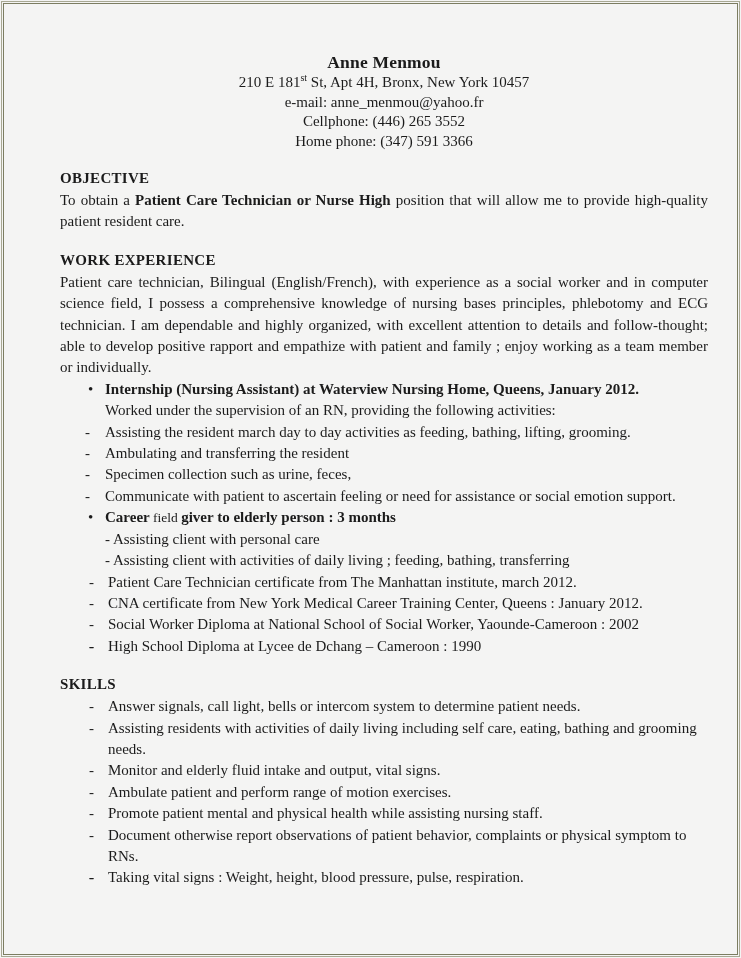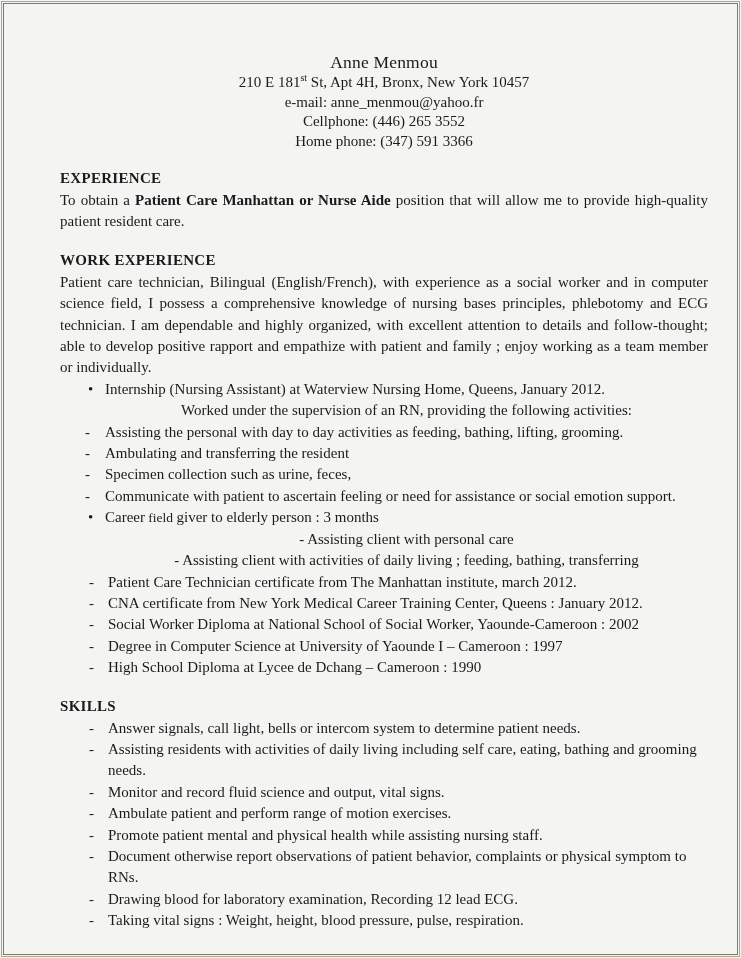--- a/index.html
+++ b/index.html
@@ -47,21 +47,21 @@
     width: 648px;
   }
 
   
   .hdr {
     text-align: center;
     padding-top: 52px;
   }
   .hdr-name {
     font-size: 17.5px;
-    font-weight: normal;
+    font-weight: bold;
     letter-spacing: .2px;
     line-height: 21px;
   }
   .hdr-line {
     font-size: 15px;
     line-height: 19.5px;
   }
   .sup {
     font-size: 10px;
     vertical-align: super;
@@ -96,24 +96,23 @@
   .bullet-row .mark {
     position: absolute;
     left: 28px;
     top: 0;
   }
   .bullet-row .mark.dash { left: 25px; }
   .sub-line {
     padding-left: 45px;
     font-size: 15px;
     line-height: 21.4px;
-    text-align: center;
   }
   .sub-line.indent2 { padding-left: 45px; }
-  .bold { font-weight: normal; }
+  .bold { font-weight: bold; }
   .reg { font-weight: normal; font-size: 13.5px; }
 
   
   .dlist { margin: 0; padding: 0; list-style: none; }
   .dash-row {
     position: relative;
     padding-left: 48px;
     font-size: 15px;
     line-height: 21.4px;
   }
@@ -133,37 +132,37 @@
   <div class="content">
 
     <div class="hdr">
       <div class="hdr-name">Anne Menmou</div>
       <div class="hdr-line"><span>210 E 181</span><span class="sup">st</span><span> St, Apt 4H, Bronx, New York  10457</span></div>
       <div class="hdr-line">e-mail: anne_menmou@yahoo.fr</div>
       <div class="hdr-line">Cellphone: (446) 265 3552</div>
       <div class="hdr-line">Home phone: (347) 591 3366</div>
     </div>
 
-    <div class="sec-head">EXPERIENCE</div>
-    <p class="para"><span>To obtain a </span><b>Patient Care Manhattan or Nurse Aide</b><span> position  that will allow me to provide high-quality patient resident care.</span></p>
+    <div class="sec-head">OBJECTIVE</div>
+    <p class="para"><span>To obtain a </span><b>Patient Care Technician or Nurse High</b><span> position  that will allow me to provide high-quality patient resident care.</span></p>
 
     <div class="sec-head">WORK EXPERIENCE</div>
     <p class="para">Patient care technician, Bilingual (English/French), with experience as a social worker and in computer science field, I possess a comprehensive knowledge of nursing bases principles, phlebotomy and ECG technician. I am dependable and highly organized, with excellent attention to details and follow-thought; able to develop positive rapport and empathize with patient and family ; enjoy working as a team member or individually.</p>
 
     <ul class="blist">
 
       <li class="bullet-row">
         <span class="mark">•</span>
         <span class="bold">Internship (Nursing Assistant) at Waterview Nursing Home, Queens, January 2012.</span>
       </li>
       <li class="sub-line">Worked under the supervision of an RN, providing the following activities:</li>
 
       <li class="bullet-row">
         <span class="mark dash">-</span>
-        <span>Assisting the personal with day to day activities as feeding, bathing, lifting, grooming.</span>
+        <span>Assisting the resident march day to day activities as feeding, bathing, lifting, grooming.</span>
       </li>
       <li class="bullet-row">
         <span class="mark dash">-</span>
         <span>Ambulating and transferring the resident</span>
       </li>
       <li class="bullet-row">
         <span class="mark dash">-</span>
         <span>Specimen collection such as urine, feces,</span>
       </li>
       <li class="bullet-row">
@@ -187,57 +186,55 @@
       <li class="dash-row">
         <span class="mark">-</span>
         <span>CNA certificate from New York Medical Career Training Center, Queens : January 2012.</span>
       </li>
       <li class="dash-row">
         <span class="mark">-</span>
         <span>Social Worker Diploma at National School of Social Worker, Yaounde-Cameroon : 2002</span>
       </li>
       <li class="dash-row">
         <span class="mark">-</span>
-        <span>Degree in Computer Science at University of Yaounde I – Cameroon : 1997</span>
       </li>
       <li class="dash-row">
         <span class="mark">-</span>
         <span>High School Diploma at Lycee de Dchang – Cameroon : 1990</span>
       </li>
     </ul>
 
     <div class="sec-head">SKILLS</div>
     <ul class="dlist">
       <li class="dash-row">
         <span class="mark">-</span>
         <span>Answer signals, call light, bells or intercom system to determine patient needs.</span>
       </li>
       <li class="dash-row">
         <span class="mark">-</span>
         <span>Assisting residents with activities of daily living including self care, eating, bathing and grooming needs.</span>
       </li>
       <li class="dash-row">
         <span class="mark">-</span>
-        <span>Monitor and record fluid science and output, vital signs.</span>
+        <span>Monitor and elderly fluid intake and output, vital signs.</span>
       </li>
       <li class="dash-row">
         <span class="mark">-</span>
         <span>Ambulate patient and perform range of motion exercises.</span>
       </li>
       <li class="dash-row">
         <span class="mark">-</span>
         <span>Promote patient mental and physical health while assisting nursing staff.</span>
       </li>
       <li class="dash-row">
         <span class="mark">-</span>
         <span>Document otherwise report observations of patient behavior, complaints or physical symptom to RNs.</span>
       </li>
       <li class="dash-row">
         <span class="mark">-</span>
-        <span>Drawing blood for laboratory examination, Recording 12 lead ECG.</span>
       </li>
       <li class="dash-row">
         <span class="mark">-</span>
         <span>Taking vital signs : Weight, height, blood pressure, pulse, respiration.</span>
       </li>
     </ul>
 
   </div>
 </div>
 

